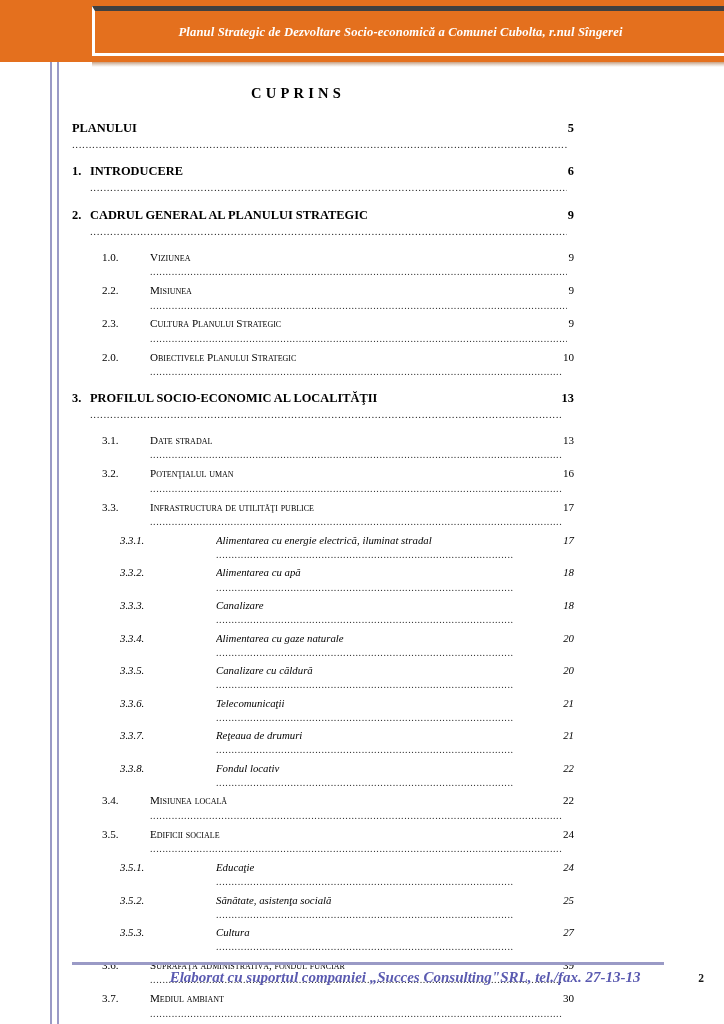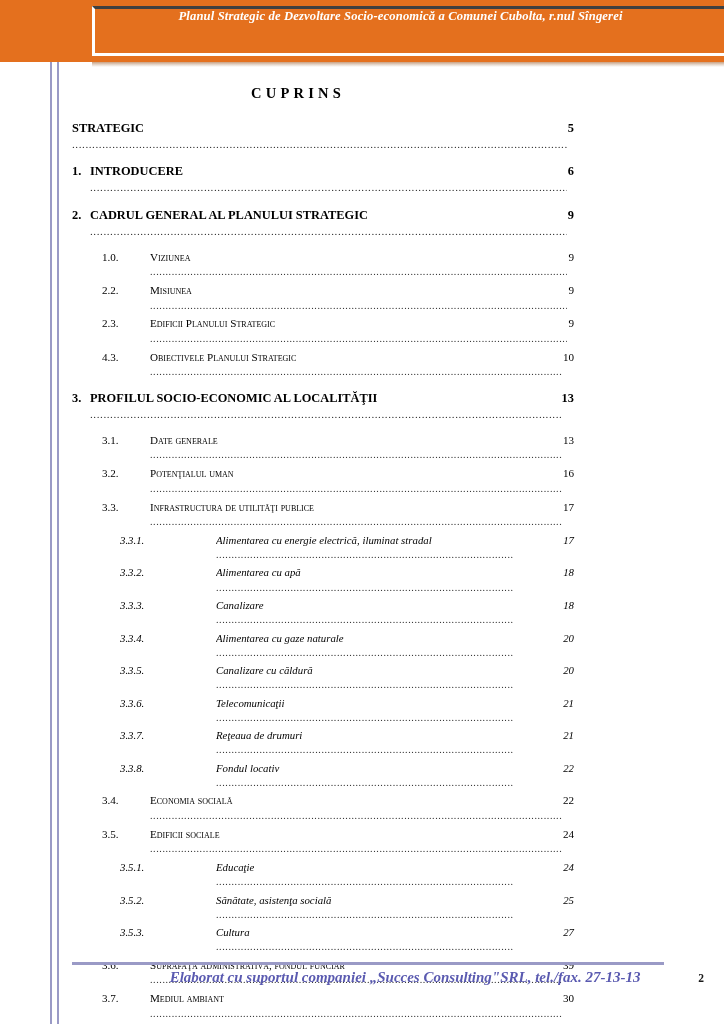--- a/index.html
+++ b/index.html
@@ -44,26 +44,26 @@
     height: 5px;
     background: linear-gradient(to bottom, #c9a082, #e6d9ce 55%, #ffffff);
   }
   .header-box {
     position: absolute;
     top: 6px;
     left: 92px;
     width: 632px;
     height: 50px;
     background: #e4701e;
-    border-top: 3px solid #404040;
+    border-top: 5px solid #404040;
     border-left: 3px solid #ffffff;
     border-bottom: 3px solid #ffffff;
     box-sizing: border-box;
     display: flex;
-    align-items: flex-start;
+    align-items: center;
     justify-content: center;
   }
   .header-title {
     color: #ffffff;
     font-family: "Liberation Serif", "DejaVu Serif", serif;
     font-style: italic;
     font-weight: bold;
     font-size: 12.6px;
     letter-spacing: 0.15px;
     white-space: nowrap;
@@ -204,21 +204,21 @@
 <div class="header-band-shadow"></div>
 <div class="header-box">
   <div class="header-title">Planul Strategic de Dezvoltare Socio-economică a Comunei Cubolta, r.nul Sîngerei</div>
 </div>
 
 <div class="page">
   <div class="doc-title">CUPRINS</div>
   <div class="toc" id="toc-container">
       <div class="toc-row lvl1 no-num">
         <span class="toc-num"></span>
-        <span class="toc-text"><span class="label">STRATEGIC</span> <span class="toc-leader">................................................................................................................................................................................................................................................................................</span></span>
+        <span class="toc-text"><span class="label">PLANULUI</span> <span class="toc-leader">................................................................................................................................................................................................................................................................................</span></span>
         <span class="toc-page">5</span>
       </div>
       <div class="toc-row lvl1">
         <span class="toc-num">1.</span>
         <span class="toc-text"><span class="label">INTRODUCERE</span> <span class="toc-leader">................................................................................................................................................................................................................................................................................</span></span>
         <span class="toc-page">6</span>
       </div>
       <div class="toc-row lvl1">
         <span class="toc-num">2.</span>
         <span class="toc-text"><span class="label">CADRUL GENERAL AL PLANULUI STRATEGIC</span> <span class="toc-leader">................................................................................................................................................................................................................................................................................</span></span>
@@ -229,36 +229,36 @@
         <span class="toc-text"><span class="label">Viziunea</span> <span class="toc-leader">................................................................................................................................................................................................................................................................................</span></span>
         <span class="toc-page">9</span>
       </div>
       <div class="toc-row lvl2">
         <span class="toc-num">2.2.</span>
         <span class="toc-text"><span class="label">Misiunea</span> <span class="toc-leader">................................................................................................................................................................................................................................................................................</span></span>
         <span class="toc-page">9</span>
       </div>
       <div class="toc-row lvl2">
         <span class="toc-num">2.3.</span>
-        <span class="toc-text"><span class="label">Edificii Planului Strategic</span> <span class="toc-leader">................................................................................................................................................................................................................................................................................</span></span>
+        <span class="toc-text"><span class="label">Cultura Planului Strategic</span> <span class="toc-leader">................................................................................................................................................................................................................................................................................</span></span>
         <span class="toc-page">9</span>
       </div>
       <div class="toc-row lvl2">
-        <span class="toc-num">4.3.</span>
+        <span class="toc-num">2.0.</span>
         <span class="toc-text"><span class="label">Obiectivele Planului Strategic</span> <span class="toc-leader">................................................................................................................................................................................................................................................................................</span></span>
         <span class="toc-page">10</span>
       </div>
       <div class="toc-row lvl1">
         <span class="toc-num">3.</span>
         <span class="toc-text"><span class="label">PROFILUL SOCIO-ECONOMIC AL LOCALITĂŢII</span> <span class="toc-leader">................................................................................................................................................................................................................................................................................</span></span>
         <span class="toc-page">13</span>
       </div>
       <div class="toc-row lvl2">
         <span class="toc-num">3.1.</span>
-        <span class="toc-text"><span class="label">Date generale</span> <span class="toc-leader">................................................................................................................................................................................................................................................................................</span></span>
+        <span class="toc-text"><span class="label">Date stradal</span> <span class="toc-leader">................................................................................................................................................................................................................................................................................</span></span>
         <span class="toc-page">13</span>
       </div>
       <div class="toc-row lvl2">
         <span class="toc-num">3.2.</span>
         <span class="toc-text"><span class="label">Potenţialul uman</span> <span class="toc-leader">................................................................................................................................................................................................................................................................................</span></span>
         <span class="toc-page">16</span>
       </div>
       <div class="toc-row lvl2">
         <span class="toc-num">3.3.</span>
         <span class="toc-text"><span class="label">Infrastructura de utilităţi publice</span> <span class="toc-leader">................................................................................................................................................................................................................................................................................</span></span>
@@ -299,21 +299,21 @@
         <span class="toc-text"><span class="label">Reţeaua de drumuri</span> <span class="toc-leader">................................................................................................................................................................................................................................................................................</span></span>
         <span class="toc-page">21</span>
       </div>
       <div class="toc-row lvl3">
         <span class="toc-num">3.3.8.</span>
         <span class="toc-text"><span class="label">Fondul locativ</span> <span class="toc-leader">................................................................................................................................................................................................................................................................................</span></span>
         <span class="toc-page">22</span>
       </div>
       <div class="toc-row lvl2">
         <span class="toc-num">3.4.</span>
-        <span class="toc-text"><span class="label">Economia socială</span> <span class="toc-leader">................................................................................................................................................................................................................................................................................</span></span>
+        <span class="toc-text"><span class="label">Misiunea locală</span> <span class="toc-leader">................................................................................................................................................................................................................................................................................</span></span>
         <span class="toc-page">22</span>
       </div>
       <div class="toc-row lvl2">
         <span class="toc-num">3.5.</span>
         <span class="toc-text"><span class="label">Edificii sociale</span> <span class="toc-leader">................................................................................................................................................................................................................................................................................</span></span>
         <span class="toc-page">24</span>
       </div>
       <div class="toc-row lvl3">
         <span class="toc-num">3.5.1.</span>
         <span class="toc-text"><span class="label">Educaţie</span> <span class="toc-leader">................................................................................................................................................................................................................................................................................</span></span>

